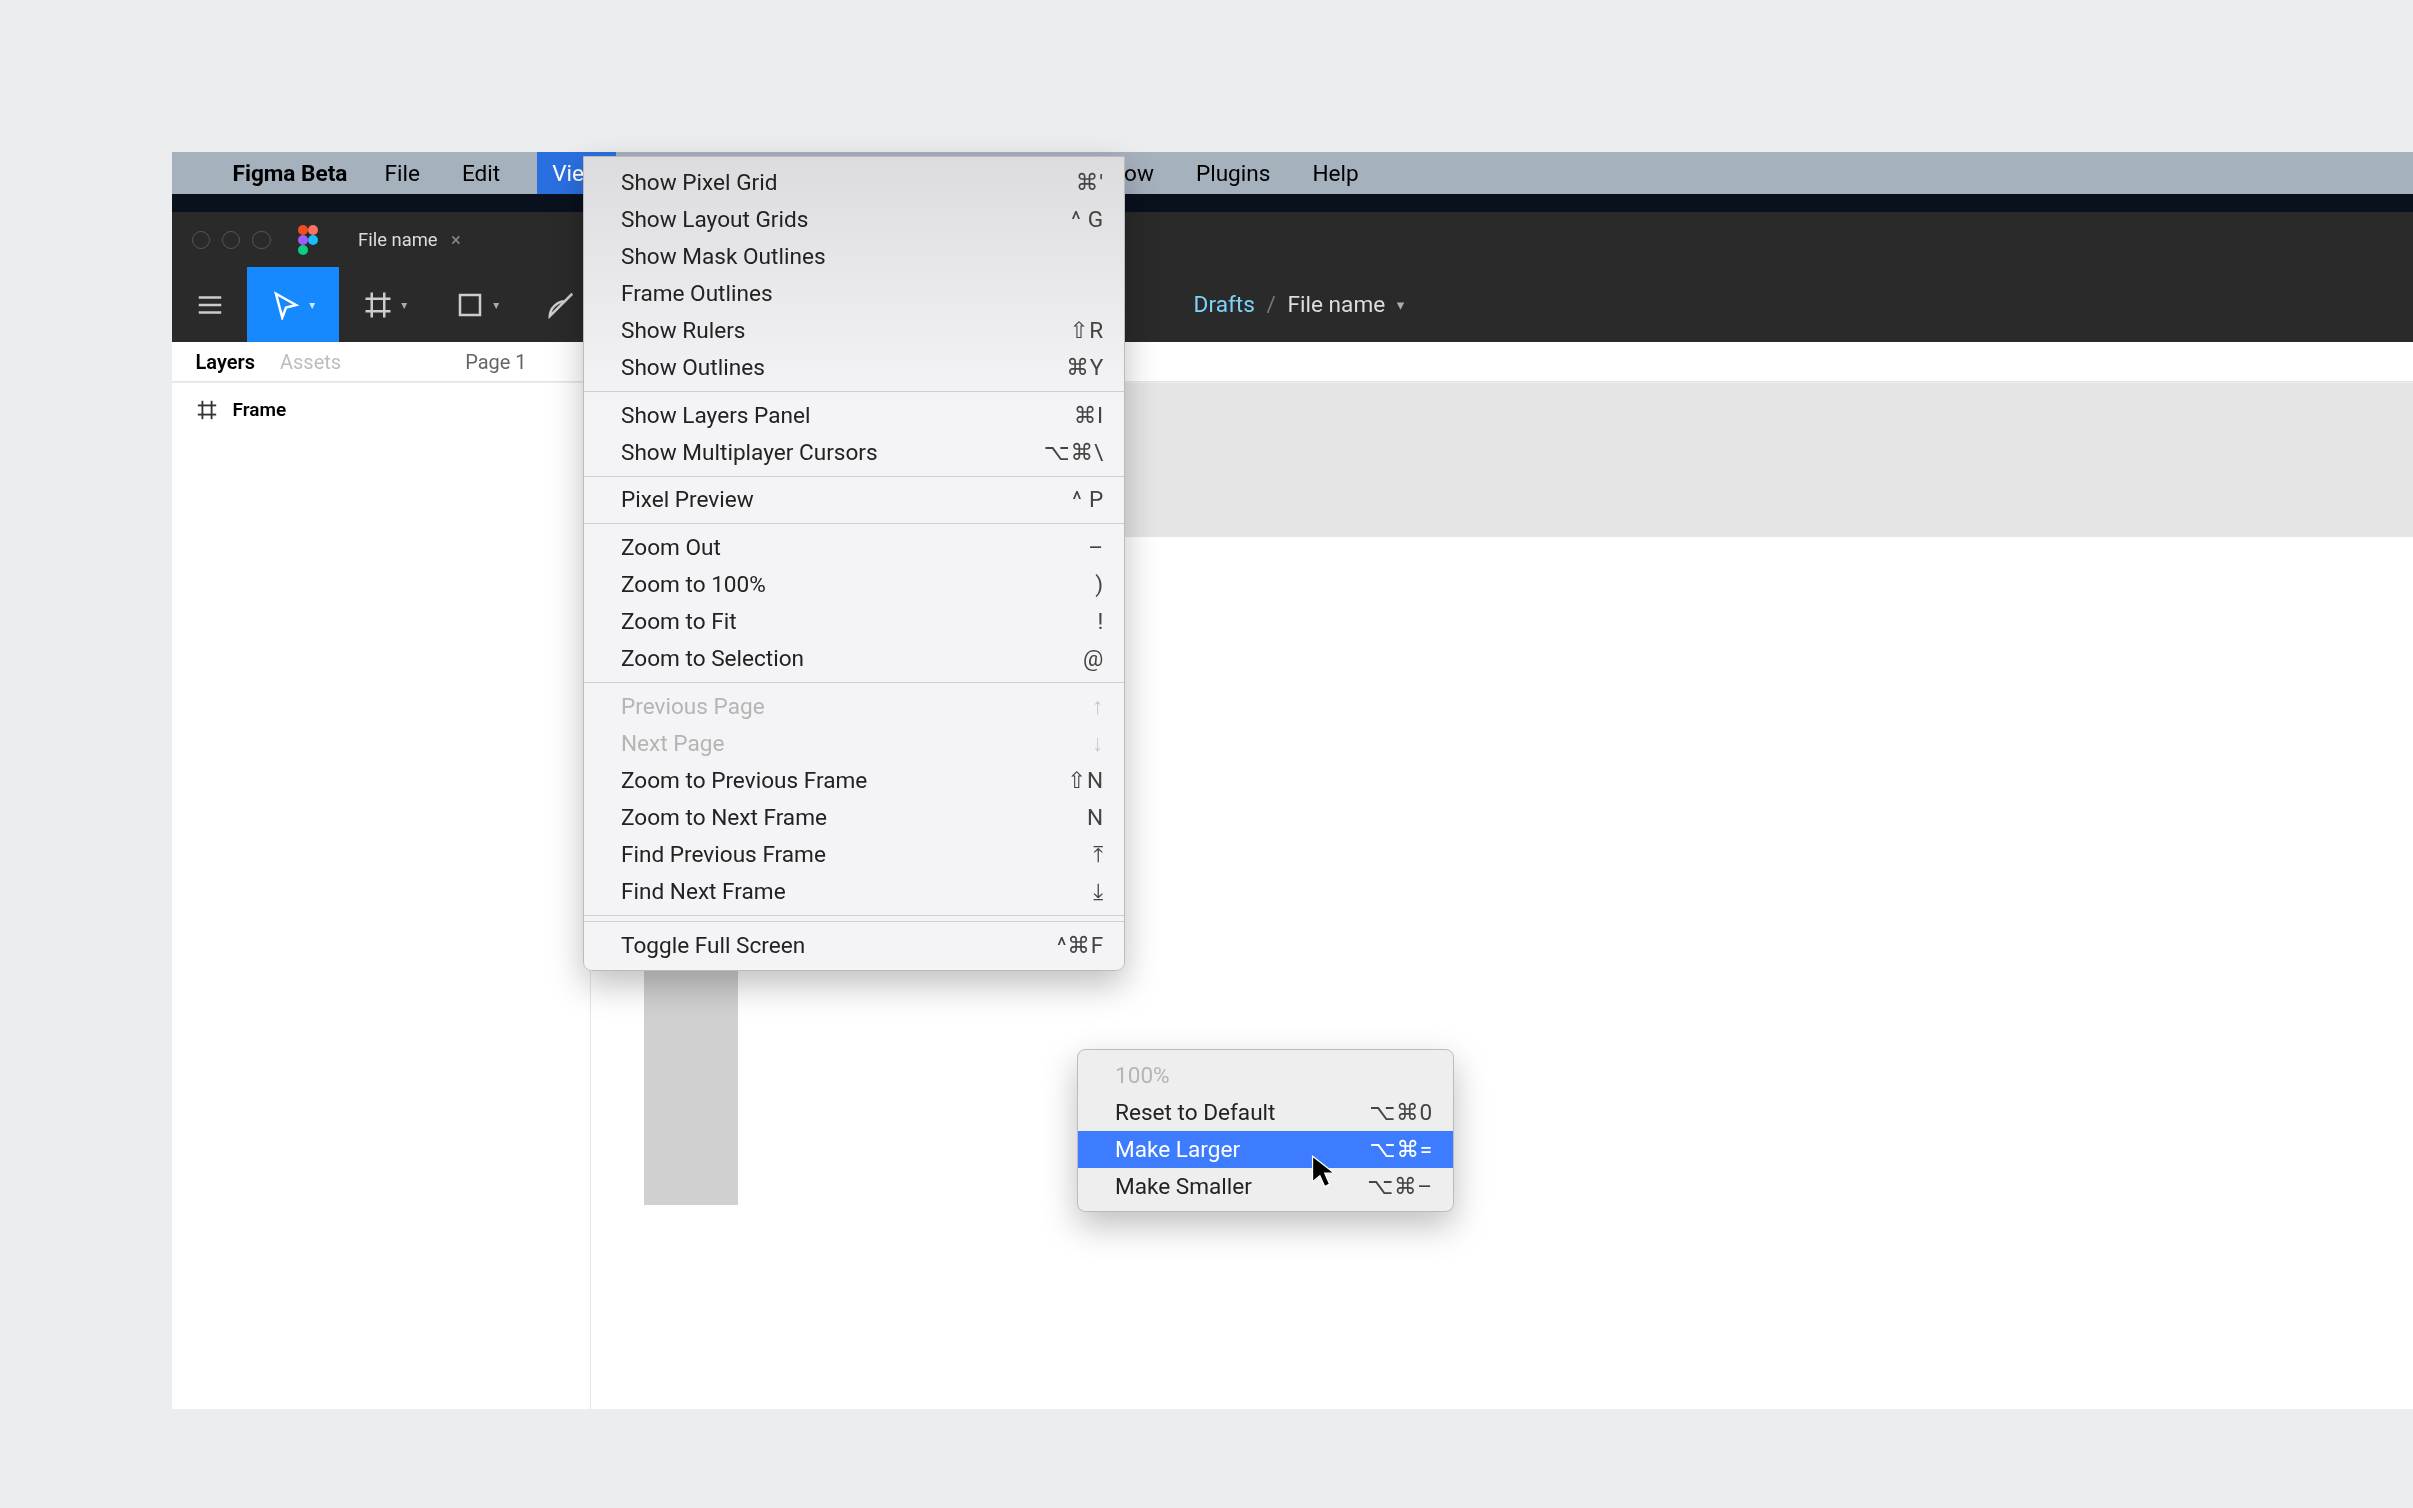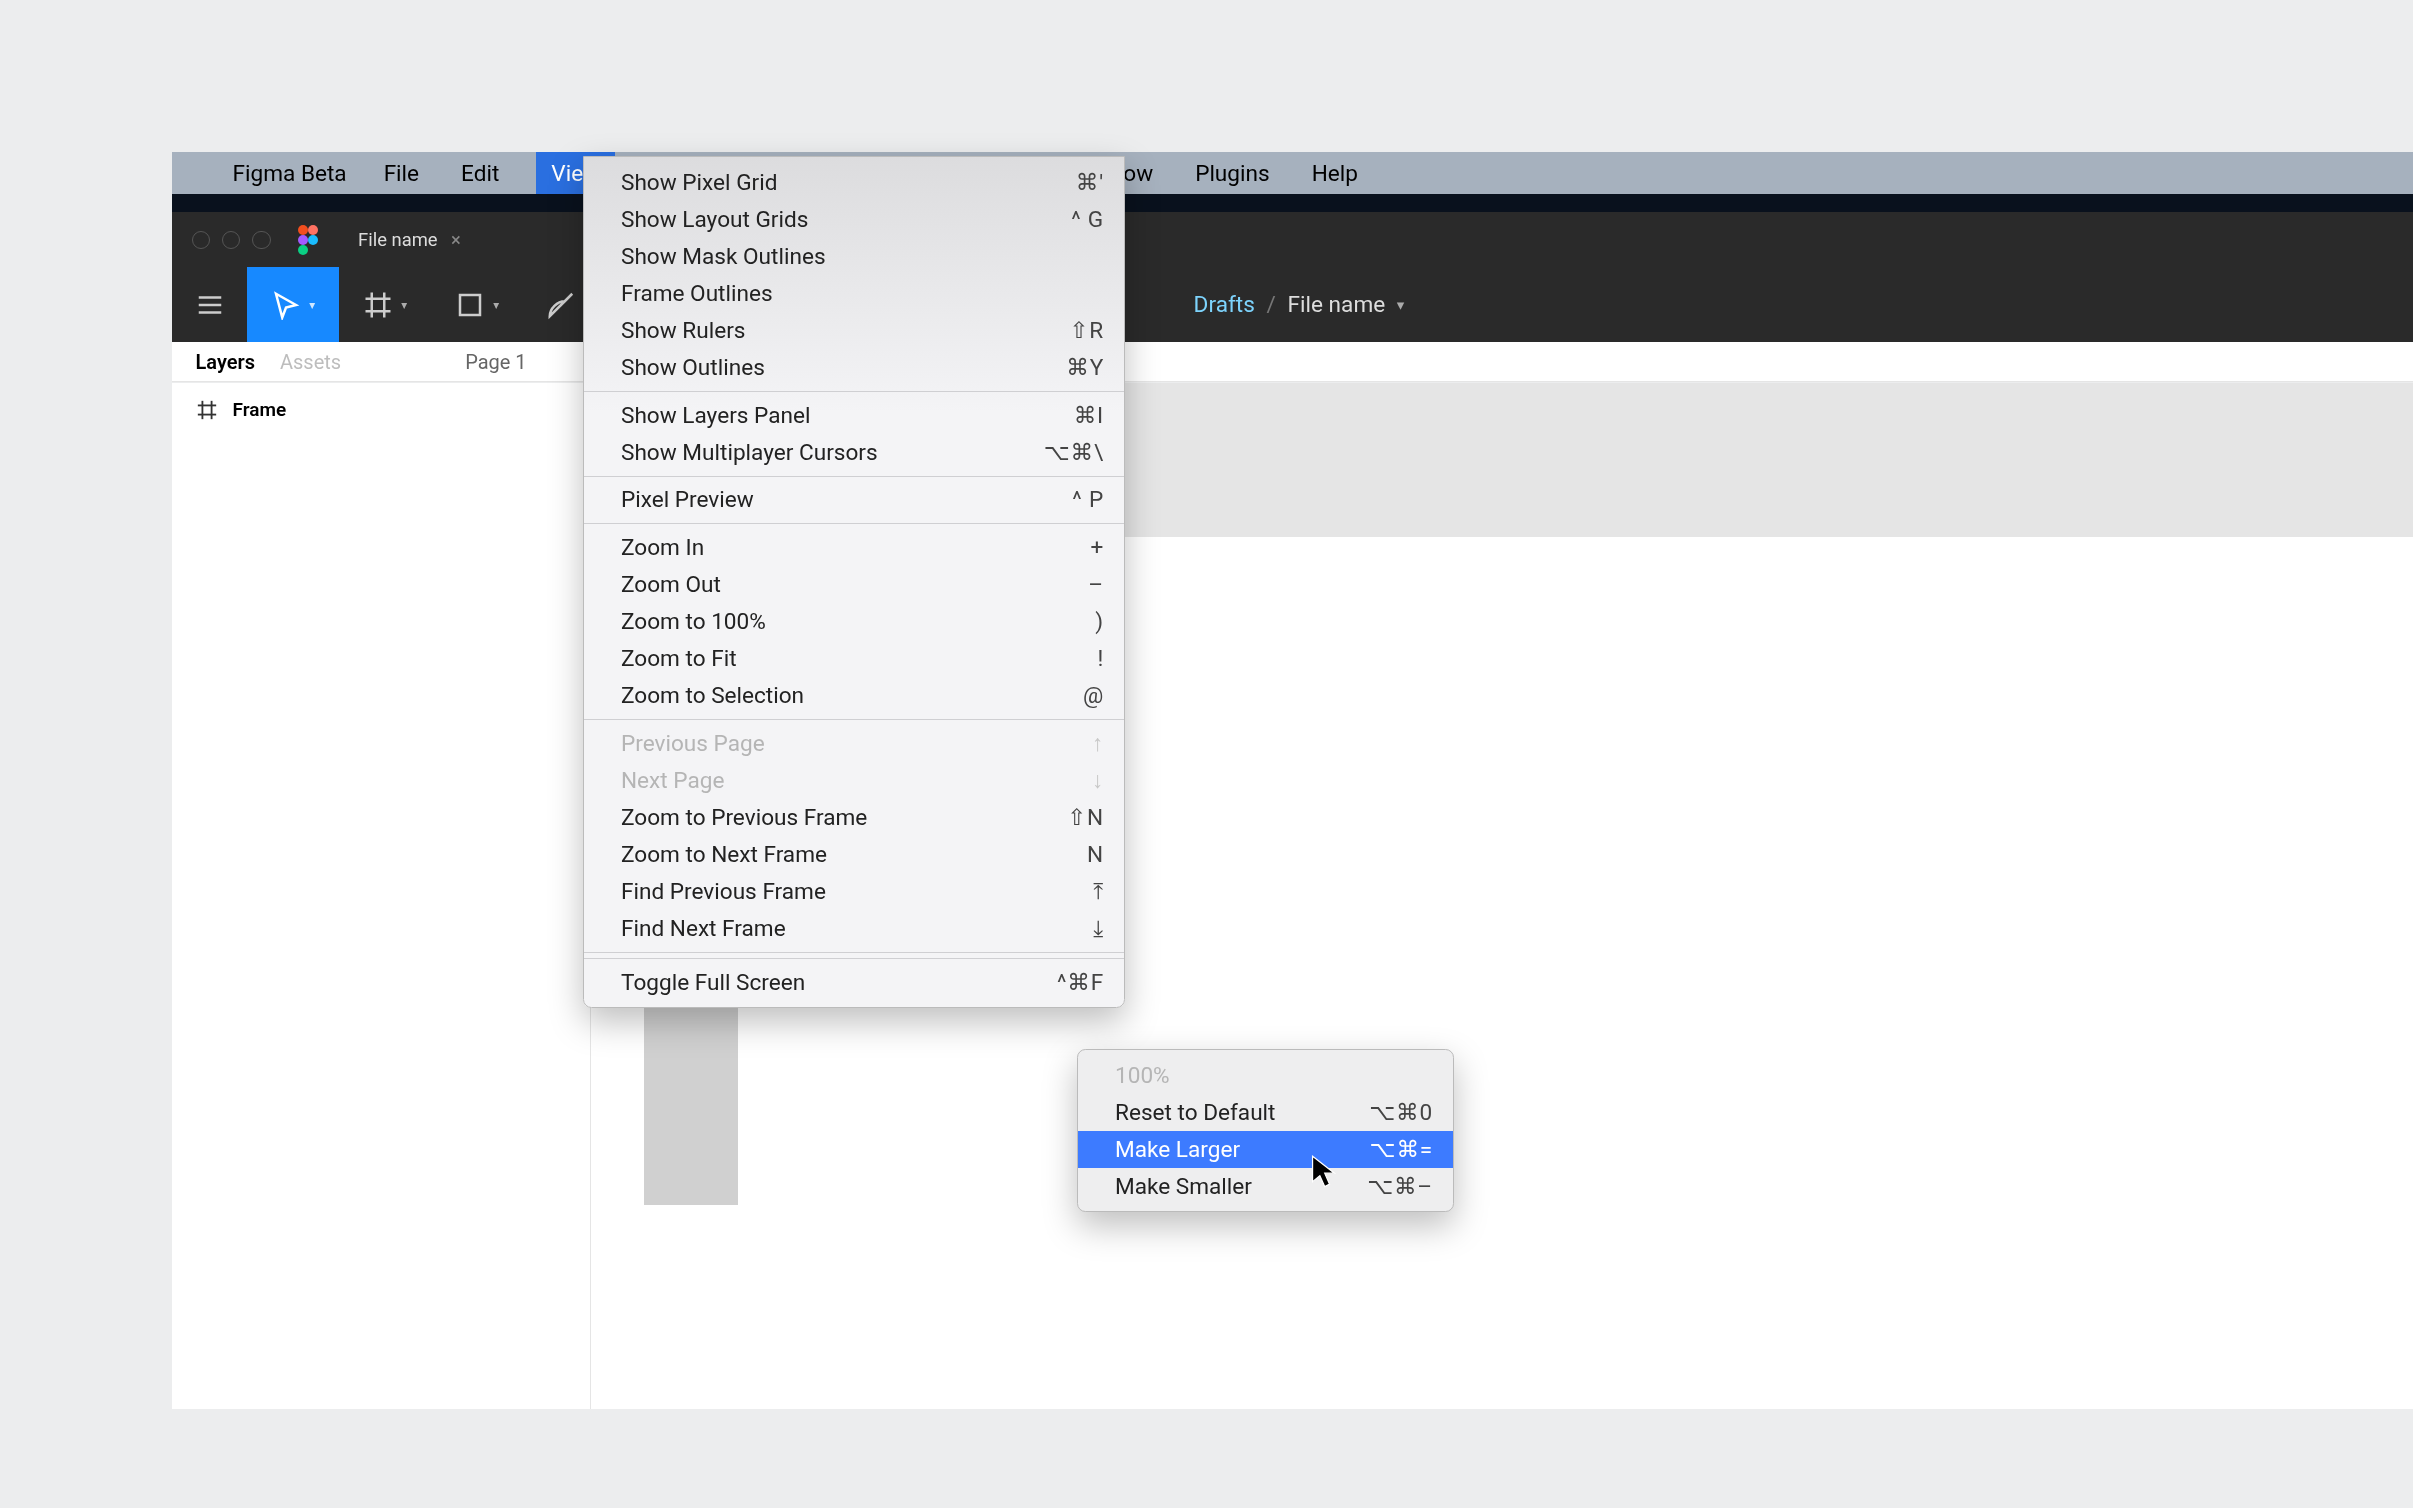--- a/index.html
+++ b/index.html
@@ -21,21 +21,21 @@
     height: 42px;
     background: #a6b1be;
     display: flex;
     align-items: center;
     padding: 0 23.5px;
     gap: 32px;
     font-size: 22.6px;
     color: #000;
   }
   .menubar .apple { font-size: 25px; margin-right: 5px; }
-  .menubar .app-name { font-weight: 400; text-align: center; }
+  .menubar .app-name { font-weight: 700; text-align: center; }
   .menubar .item { cursor: default; padding: 16px 5px; height: 100%; display:flex; align-items:center;}
   .menubar .item.highlight { background: #2a6fe0; color: #fff; padding: 0 15px; }
   
   .darkrow {
     background: #09111d;
     height: 18.4px;
   }
   
   .tabbar {
     background: #2a2a2a;
@@ -264,24 +264,20 @@
         <span>Show Multiplayer Cursors</span>
         <span class="sc">⌥⌘\</span>
       </div>
       <div class="dd-sep"></div>
       <div class="dd-item">
         <span>Pixel Preview</span>
         <span class="sc">^ P</span>
       </div>
       <div class="dd-sep"></div>
       <div class="dd-item">
-        <span>Zoom In</span>
-        <span class="sc">+</span>
-      </div>
-      <div class="dd-item">
         <span>Zoom Out</span>
         <span class="sc">–</span>
       </div>
       <div class="dd-item">
         <span>Zoom to 100%</span>
         <span class="sc">)</span>
       </div>
       <div class="dd-item">
         <span>Zoom to Fit</span>
         <span class="sc">!</span>

